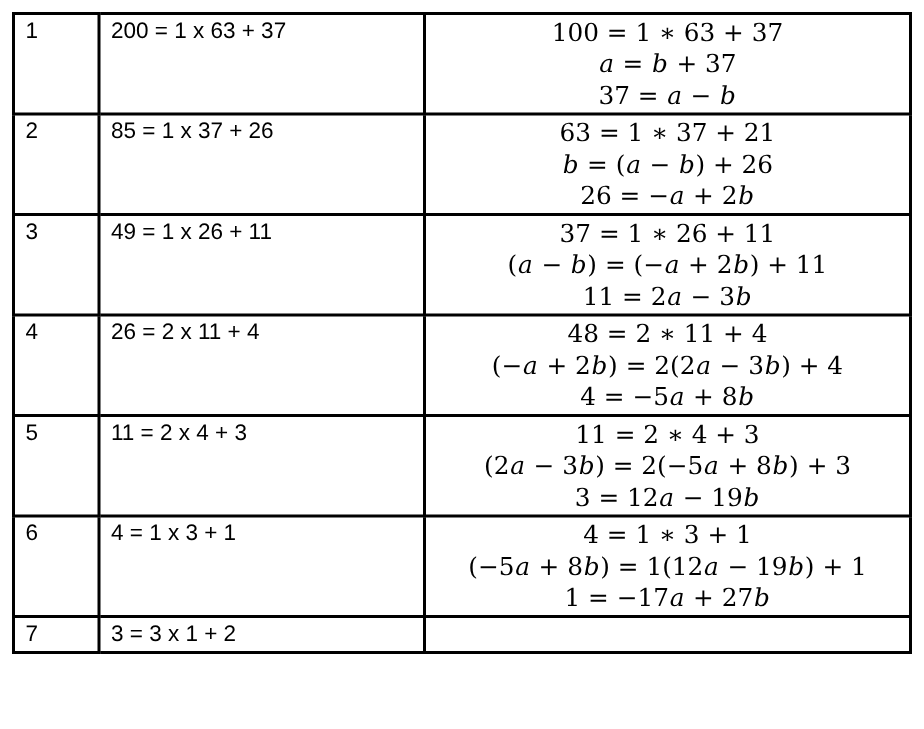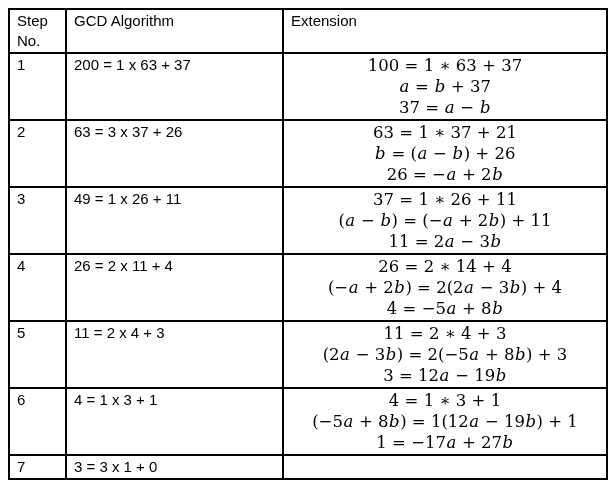--- a/index.html
+++ b/index.html
@@ -57,39 +57,34 @@
 </head>
 <body>
 
 <table class="gcd-table">
   <colgroup>
     <col class="c-step">
     <col class="c-gcd">
     <col class="c-ext">
   </colgroup>
   <tbody>
-      <tr class="h-header">
-    <th>Step No.</th>
-    <th>GCD Algorithm</th>
-    <th>Extension</th>
-  </tr>
 
   <tr class="h-big">
     <td>1</td>
     <td>200 = 1 x 63 + 37</td>
     <td class="ext-cell">
       <div class="math-line">100 = 1 ∗ 63 + 37</div>
       <div class="math-line"><i>a</i> = <i>b</i> + 37</div>
       <div class="math-line">37 = <i>a</i> − <i>b</i></div>
     </td>
   </tr>
 
   <tr class="h-big">
     <td>2</td>
-    <td>63 = 3 x 37 + 26</td>
+    <td>85 = 1 x 37 + 26</td>
     <td class="ext-cell">
       <div class="math-line">63 = 1 ∗ 37 + 21</div>
       <div class="math-line"><i>b</i> = (<i>a</i> − <i>b</i>) + 26</div>
       <div class="math-line">26 = −<i>a</i> + 2<i>b</i></div>
     </td>
   </tr>
 
   <tr class="h-big">
     <td>3</td>
     <td>49 = 1 x 26 + 11</td>
@@ -97,21 +92,21 @@
       <div class="math-line">37 = 1 ∗ 26 + 11</div>
       <div class="math-line">(<i>a</i> − <i>b</i>) = (−<i>a</i> + 2<i>b</i>) + 11</div>
       <div class="math-line">11 = 2<i>a</i> − 3<i>b</i></div>
     </td>
   </tr>
 
   <tr class="h-big">
     <td>4</td>
     <td>26 = 2 x 11 + 4</td>
     <td class="ext-cell">
-      <div class="math-line">26 = 2 ∗ 14 + 4</div>
+      <div class="math-line">48 = 2 ∗ 11 + 4</div>
       <div class="math-line">(−<i>a</i> + 2<i>b</i>) = 2(2<i>a</i> − 3<i>b</i>) + 4</div>
       <div class="math-line">4 = −5<i>a</i> + 8<i>b</i></div>
     </td>
   </tr>
 
   <tr class="h-big">
     <td>5</td>
     <td>11 = 2 x 4 + 3</td>
     <td class="ext-cell">
       <div class="math-line">11 = 2 ∗ 4 + 3</div>
@@ -125,17 +120,17 @@
     <td>4 = 1 x 3 + 1</td>
     <td class="ext-cell">
       <div class="math-line">4 = 1 ∗ 3 + 1</div>
       <div class="math-line">(−5<i>a</i> + 8<i>b</i>) = 1(12<i>a</i> − 19<i>b</i>) + 1</div>
       <div class="math-line">1 = −17<i>a</i> + 27<i>b</i></div>
     </td>
   </tr>
 
   <tr class="h-small">
     <td>7</td>
-    <td>3 = 3 x 1 + 0</td>
+    <td>3 = 3 x 1 + 2</td>
     <td class="ext-cell"></td>
   </tr>
 </tbody>
   </table>
 
 </body></html>

